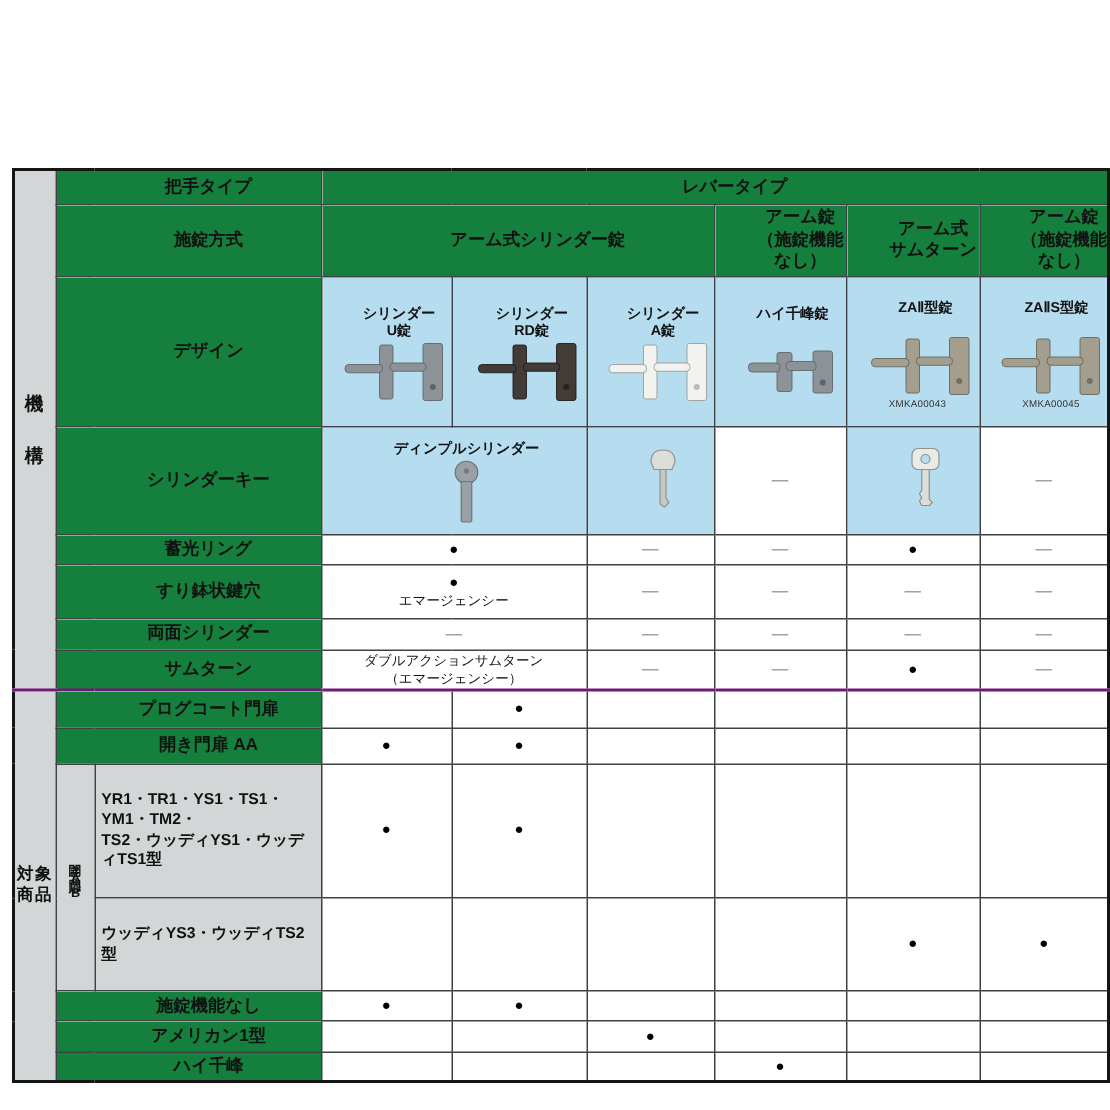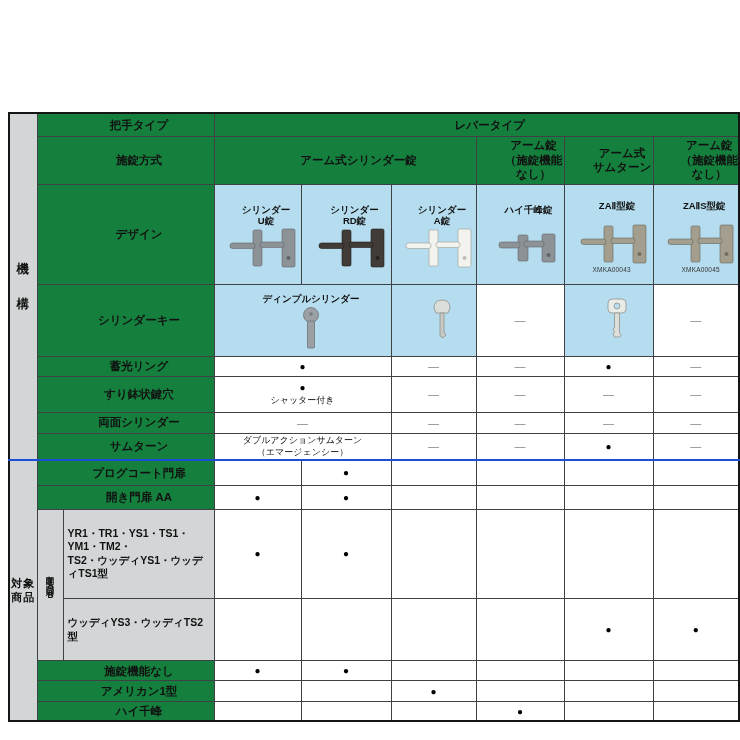--- a/index.html
+++ b/index.html
@@ -17,21 +17,21 @@
   .dot{font-size:10px;color:#000;}
   .dash{color:#7e8487;font-size:11px;}
   .note{font-size:9px;color:#111;white-space:pre-line;line-height:1.35;}
   .design{display:flex;flex-direction:column;align-items:center;height:100%;}
   .design-name{font-weight:bold;font-size:9.5px;line-height:1.2;white-space:pre-line;margin-top:4px;min-height:23px;}
   .design-code{font-size:6.5px;color:#333;align-self:flex-start;padding-left:11px;margin-top:1px;letter-spacing:0.2px;}
   .keycell{display:flex;flex-direction:column;align-items:center;justify-content:flex-start;height:100%;}
   .dimple-note{font-weight:bold;font-size:9.5px;margin-top:5px;}
   .vsub{background:#d3d6d7;}
   .vsub div{writing-mode:vertical-rl;text-orientation:upright;margin:0 auto;font-size:8.5px;font-weight:bold;line-height:1.05;letter-spacing:0;}
-  tr.sect td{border-top:2px solid #1d4ed8;}
+  tr.sect td{border-top:2px solid #701a75;}
   svg{display:block;}
 </style>
 </head>
 <body>
 
 <div class="canvas">
   <table class="spec">
     <colgroup>
       <col style="width:28px">
         <col style="width:26px">
@@ -197,21 +197,21 @@
       <td class="dash">—</td>
       <td class="dash">—</td>
       <td class="dot">●</td>
       <td class="dash">—</td>
     </tr>
 
     <tr style="height:36px">
       <td class="gray lbl" colspan="2">すり鉢状鍵穴</td>
       <td colspan="2">
         <span class="dot">●</span><br>
-        <span class="note">シャッター付き</span>
+        <span class="note">エマージェンシー</span>
       </td>
       <td class="dash">—</td>
       <td class="dash">—</td>
       <td class="dash">—</td>
       <td class="dash">—</td>
     </tr>
 
     <tr style="height:21px">
       <td class="gray lbl" colspan="2">両面シリンダー</td>
       <td class="dash" colspan="2">—</td>

